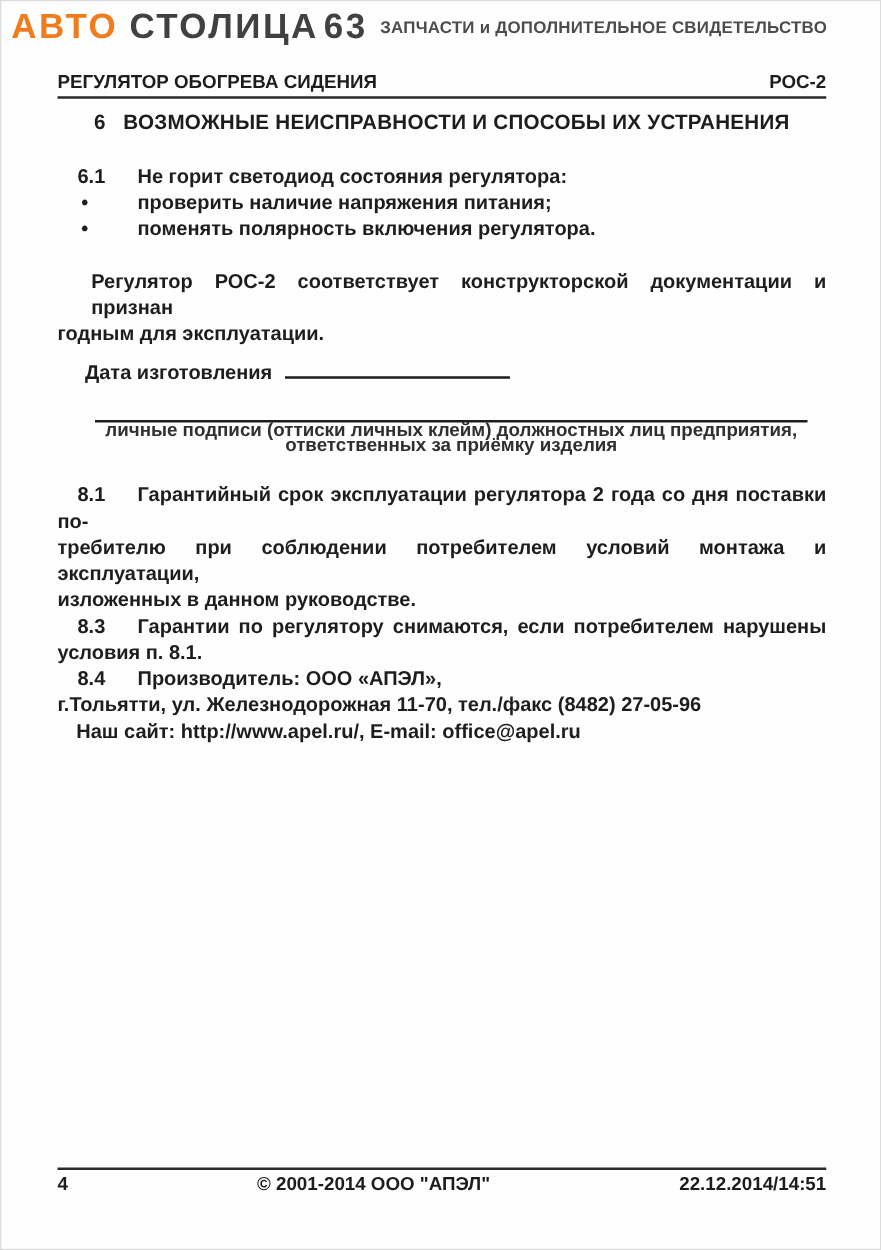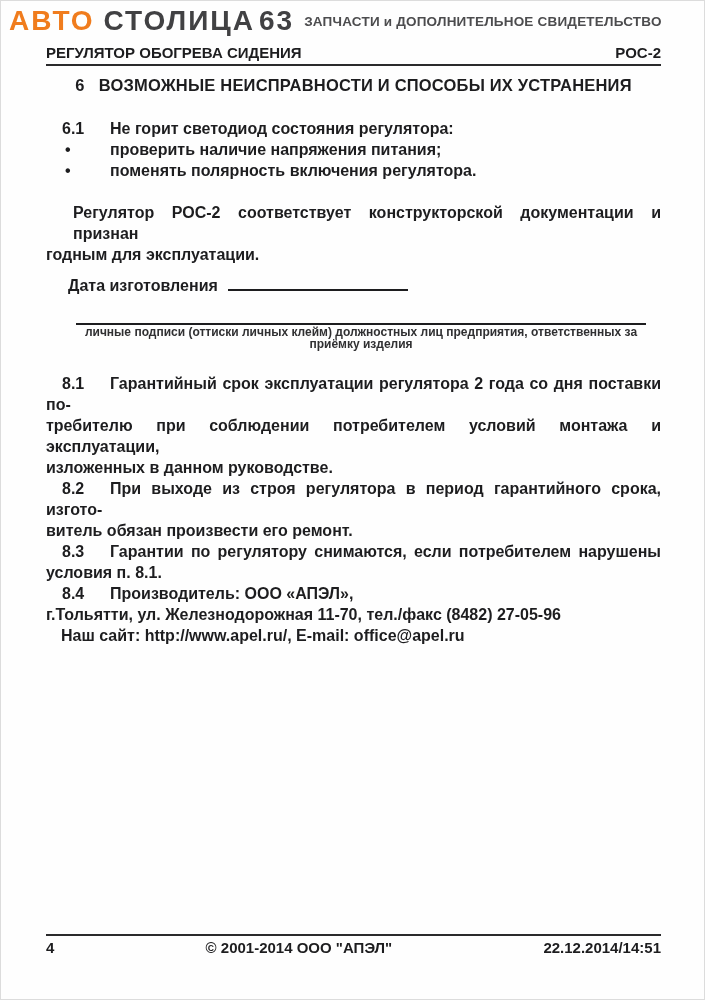--- a/index.html
+++ b/index.html
@@ -15,20 +15,21 @@
     font-family:"Liberation Sans","DejaVu Sans",sans-serif;
     color:var(--ink);
   }
   .page{
     width:705px;height:1000px;
     border:1px solid #dcdcdc;
     background:#fefefe;
     padding:5px 8px 42px 8px;
     display:flex;flex-direction:column;
     overflow:hidden;
+    gap:13px;
   }
   
   .brandbar{
     display:flex;align-items:center;
     height:30px;flex:0 0 auto;
   }
   .logo{white-space:nowrap;font-weight:bold;font-size:28px;line-height:30px;letter-spacing:2px;}
   .logo-avto{color:var(--orange);}
   .logo-stolica{color:var(--dark);margin-left:9px;}
   .logo-63{color:var(--dark);margin-left:4px;}
@@ -63,21 +64,21 @@
   .clause61{margin-top:23px;}
   .p7{margin-top:21px;}
   .indent1{padding-left:27px;}
   .date-line{margin-top:10px;padding-left:22px;}
   .blank{display:inline-block;height:15px;border-bottom:2px solid var(--ink);}
   .blank-manuf{width:180px;margin-left:10px;}
   .blank-sale{width:236px;}
   .sig-rule{margin-top:27px;margin-left:30px;width:570px;border-top:2px solid var(--ink);}
   .sig-caption{
     margin-top:1px;margin-left:30px;width:570px;
-    font-size:12px;line-height:12px;text-align:center;color:#303032;
+    font-size:15px;line-height:12px;text-align:center;color:#303032;
   }
   .date-sale-line{margin-top:5px;padding-left:20px;}
   .p81{margin-top:23px;}
   .addr{margin-top:0;}
   .site{padding-left:15px;}
   
   .footer{margin-top:auto;}
   .footer-rule{border-top:2px solid #2a2a2c;}
   .footer-row{
     display:flex;justify-content:space-between;align-items:baseline;
@@ -120,24 +121,20 @@
     <div class="sig-caption">личные подписи (оттиски личных клейм) должностных лиц предприятия, ответственных за приёмку изделия</div>
 
 
 
     <div class="p81">
       <div class="line jl"><span class="cnum">8.1</span><span>Гарантийный срок эксплуатации регулятора 2 года со дня поставки по-</span></div>
       <div class="line jl">требителю при соблюдении потребителем условий монтажа и эксплуатации,</div>
       <div class="line">изложенных в данном руководстве.</div>
     </div>
 
-    <div>
-      <div class="line jl"><span class="cnum">8.2</span><span>При выходе из строя регулятора в период гарантийного срока, изгото-</span></div>
-      <div class="line">витель обязан произвести его ремонт.</div>
-    </div>
 
     <div>
       <div class="line jl"><span class="cnum">8.3</span><span>Гарантии по регулятору снимаются, если потребителем нарушены</span></div>
       <div class="line">условия п. 8.1.</div>
     </div>
 
     <div>
       <div class="line"><span class="cnum">8.4</span><span>Производитель: ООО «АПЭЛ»,</span></div>
     </div>
 

